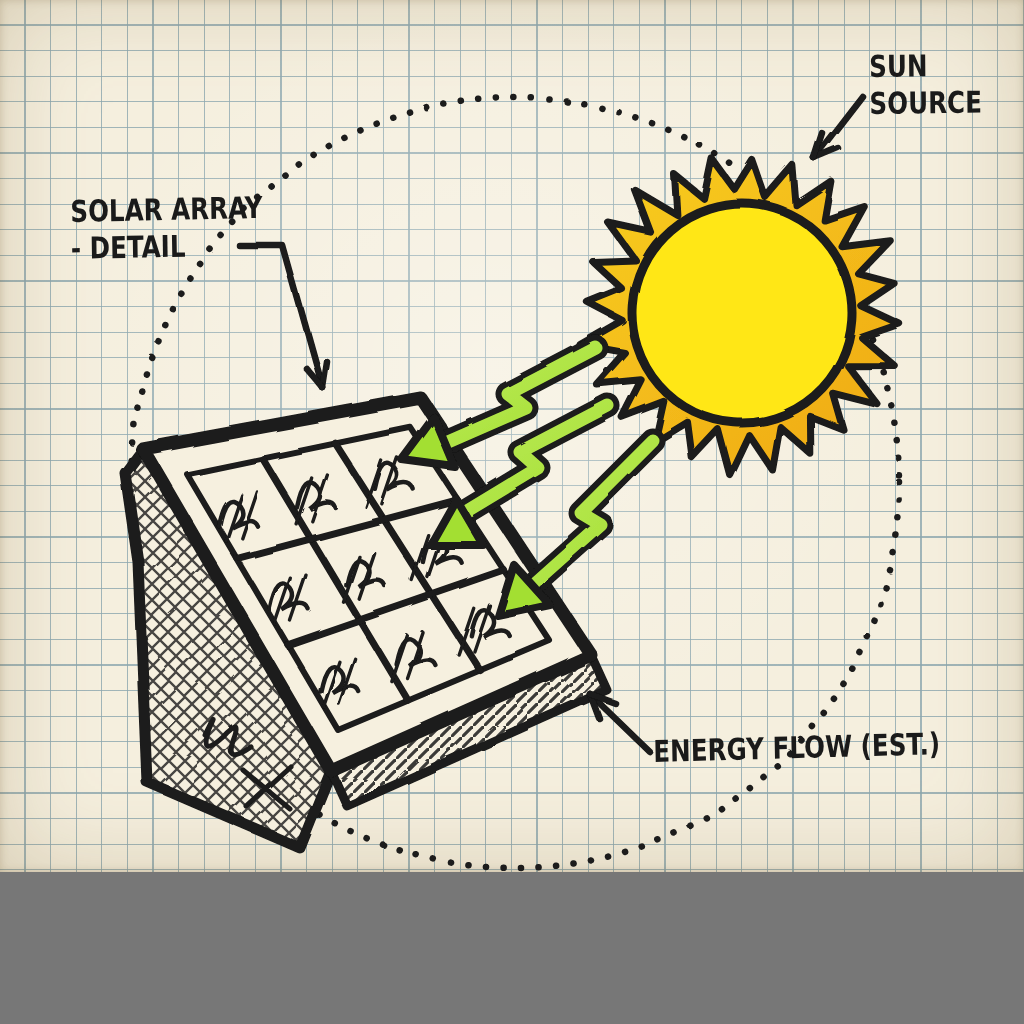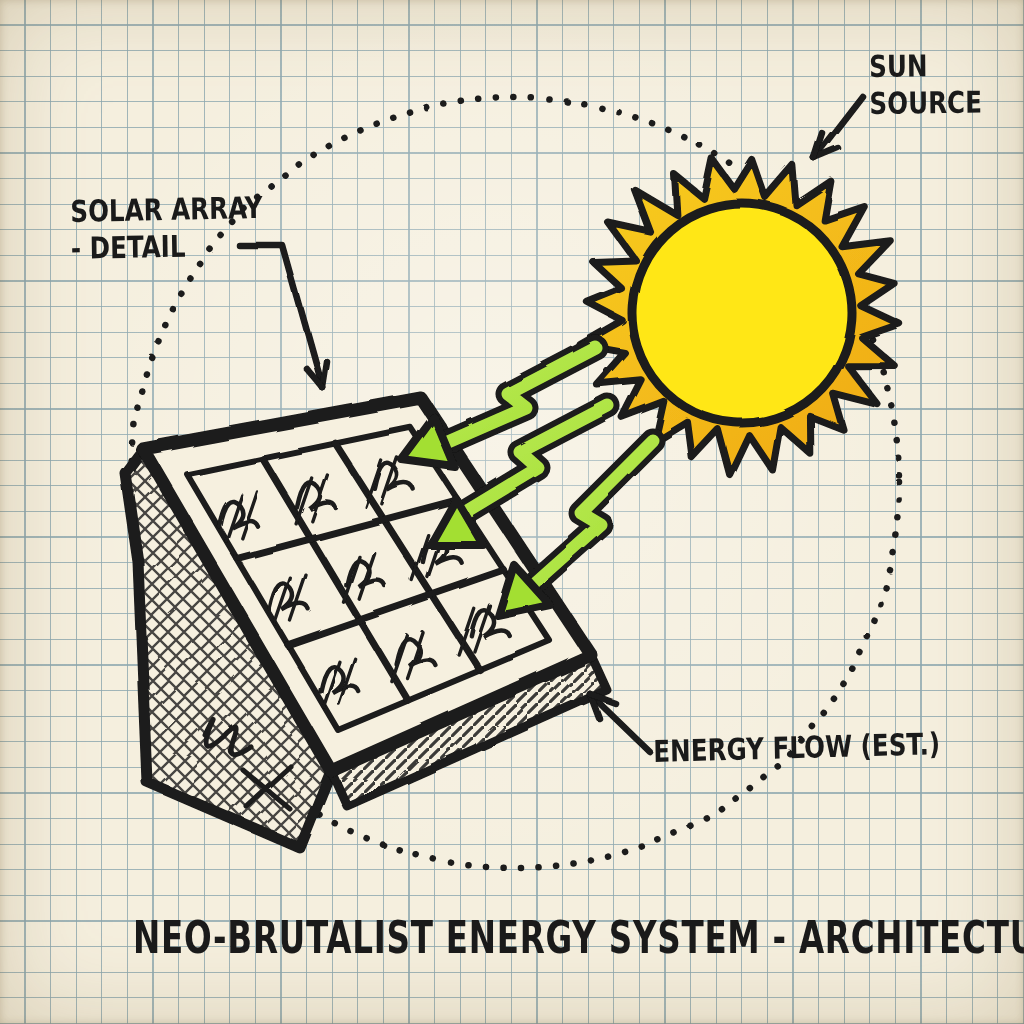--- a/index.html
+++ b/index.html
@@ -1,17 +1,17 @@
 <!DOCTYPE html>
 <html style="--paper: #F5EFDE; --grid: rgba(139,166,174,0.8); --ink: #1A1A1A;"><head>
 <meta charset="utf-8">
 <style>
   html,body{margin:0;padding:0;background:#777;}
   .paper{
-    position:relative;width:1024px;height:1024px;overflow:hidden;
+    position:relative;width:1024px;height:872px;overflow:hidden;
     background-color:var(--paper,#F5EFDE);
     background-image:
       radial-gradient(ellipse at 48% 42%, rgba(255,255,255,.30), rgba(255,255,255,0) 58%),
       repeating-linear-gradient(to right, transparent 0px, transparent 24.4px, var(--grid,rgba(139,166,174,.8)) 24.4px, var(--grid,rgba(139,166,174,.8)) 25.6px),
       repeating-linear-gradient(to bottom, transparent 0px, transparent 24.4px, var(--grid,rgba(139,166,174,.8)) 24.4px, var(--grid,rgba(139,166,174,.8)) 25.6px);
     box-shadow: inset 0 0 95px rgba(128,102,56,.25), inset 0 0 8px rgba(100,80,40,.25);
     font-family:"DejaVu Sans",sans-serif;
   }
   svg.scene{position:absolute;left:0;top:0;}
   .hand{

